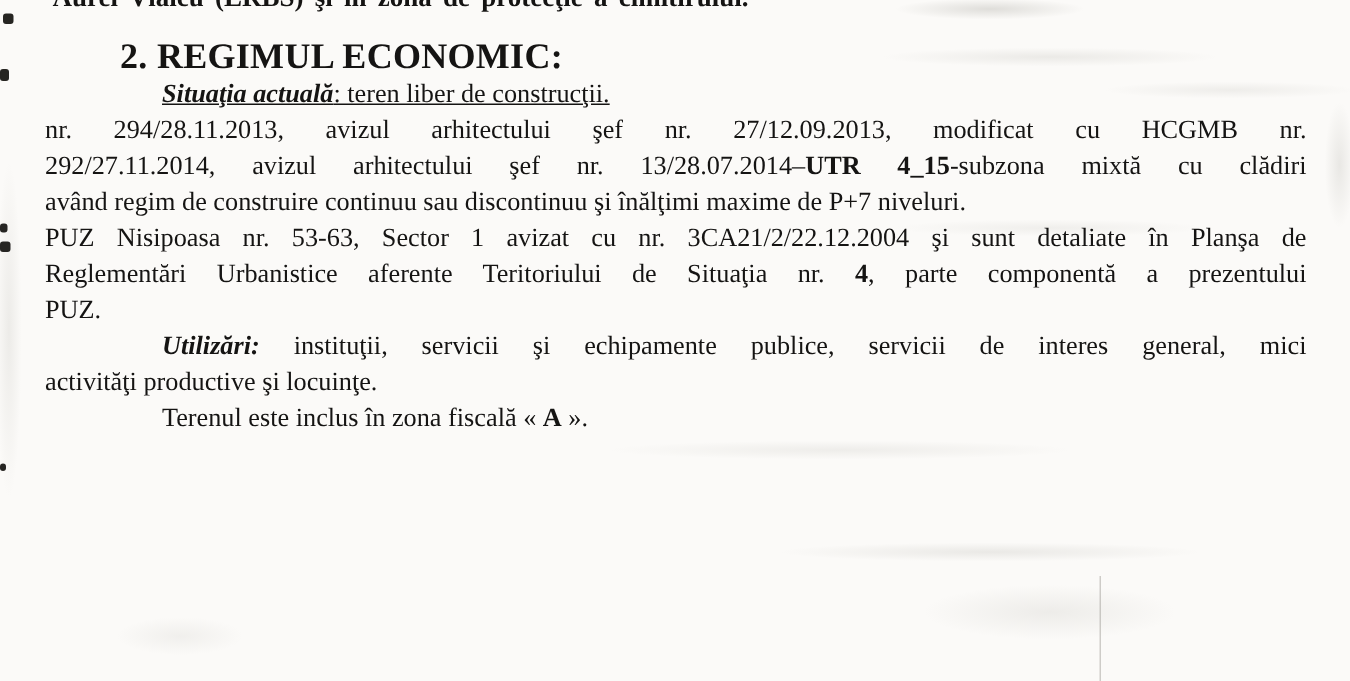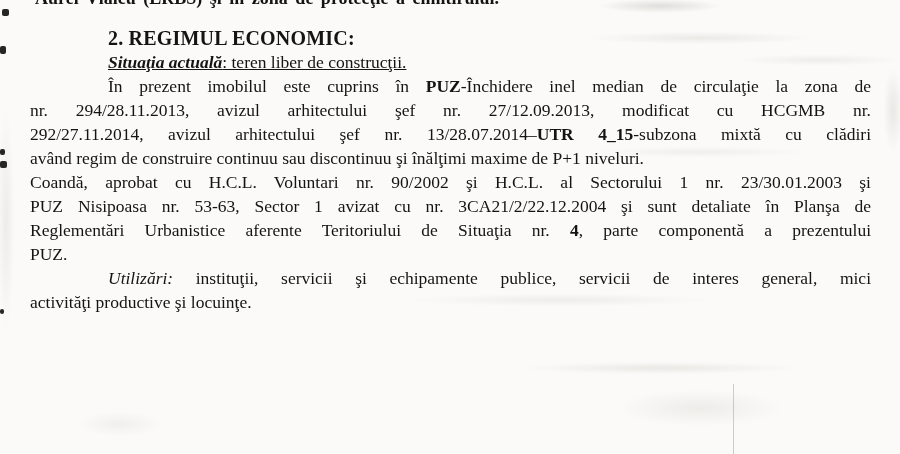--- a/index.html
+++ b/index.html
@@ -44,30 +44,30 @@
     display: block; margin-top: -12px;
     font-weight: bold; font-size: 18px; line-height: 21px;
     word-spacing: 3px; white-space: nowrap;
   }
 
   .content {
     position: absolute; left: 30px; top: 26px; width: 841px;
     font-size: 17.5px; line-height: 24px;
   }
   .heading {
-    margin-left: 78px;
-    font-weight: bold; font-size: 20px; line-height: 24px;
+    margin-left: 50px;
+    font-weight: bold; font-size: 24px; line-height: 24px;
     letter-spacing: 0.2px;
   }
   .sit { margin-left: 78px; text-decoration: underline; }
   .sit .lead { font-weight: bold; font-style: italic; }
   .ln { text-align: justify; text-align-last: justify; }
   .ln.ind { text-indent: 78px; }
   .ln.last { text-align-last: left; }
-  .ital { font-style: italic; }
+  .ital { font-style: italic; font-weight: bold; }
 
   
   .blob { position: absolute; background: #262522; border-radius: 2px; filter: blur(0.5px); }
   .b1 { left: 2px;  top: 9px;   width: 7px; height: 7px; }
   .b2 { left: 0;    top: 46px;  width: 6px; height: 8px; }
   .b3 { left: 0;    top: 149px; width: 5px; height: 6px; }
   .b4 { left: 0;    top: 161px; width: 7px; height: 7px; }
   .b5 { left: 0;    top: 309px; width: 4px; height: 5px; }
   .fold {
     position: absolute; left: 733px; top: 384px;
@@ -85,38 +85,37 @@
 
   <div class="content scan-text">
 
     <div class="heading">2. REGIMUL ECONOMIC:</div>
 
     <div class="sit">
       <span class="lead">Situaţia actuală</span><span>: teren liber de construcţii.</span>
     </div>
 
     <div>
-      <div class="ln ind"><span>În prezent imobilul este cuprins în </span><b>PUZ</b><span>-Închidere inel median de circulaţie la zona de</span></div>
       <div class="ln">nr. 294/28.11.2013, avizul arhitectului şef nr. 27/12.09.2013, modificat cu HCGMB nr.</div>
       <div class="ln"><span>292/27.11.2014, avizul arhitectului şef nr. 13/28.07.2014–</span><b>UTR 4_15</b><span>-subzona mixtă cu clădiri</span></div>
-      <div class="ln last">având regim de construire continuu sau discontinuu şi înălţimi maxime de P+1 niveluri.</div>
+      <div class="ln last">având regim de construire continuu sau discontinuu şi înălţimi maxime de P+7 niveluri.</div>
     </div>
 
     <div>
-      <div class="ln">Coandă, aprobat cu H.C.L. Voluntari nr. 90/2002 şi H.C.L. al Sectorului 1 nr. 23/30.01.2003 şi</div>
       <div class="ln">PUZ Nisipoasa nr. 53-63, Sector 1 avizat cu nr. 3CA21/2/22.12.2004 şi sunt detaliate în Planşa de</div>
       <div class="ln"><span>Reglementări Urbanistice aferente Teritoriului de Situaţia nr. </span><b>4</b><span>, parte componentă a prezentului</span></div>
       <div class="ln last">PUZ.</div>
     </div>
 
     <div>
       <div class="ln ind"><span class="ital">Utilizări:</span><span> instituţii, servicii şi echipamente publice, servicii de interes general, mici</span></div>
       <div class="ln last">activităţi productive şi locuinţe.</div>
     </div>
 
+    <div class="ln ind last"><span>Terenul este inclus în zona fiscală « </span><b>A</b><span> ».</span></div>
 
   </div>
 
   <div class="blob b1"></div>
   <div class="blob b2"></div>
   <div class="blob b3"></div>
   <div class="blob b4"></div>
   <div class="blob b5"></div>
   <div class="fold"></div>
 

